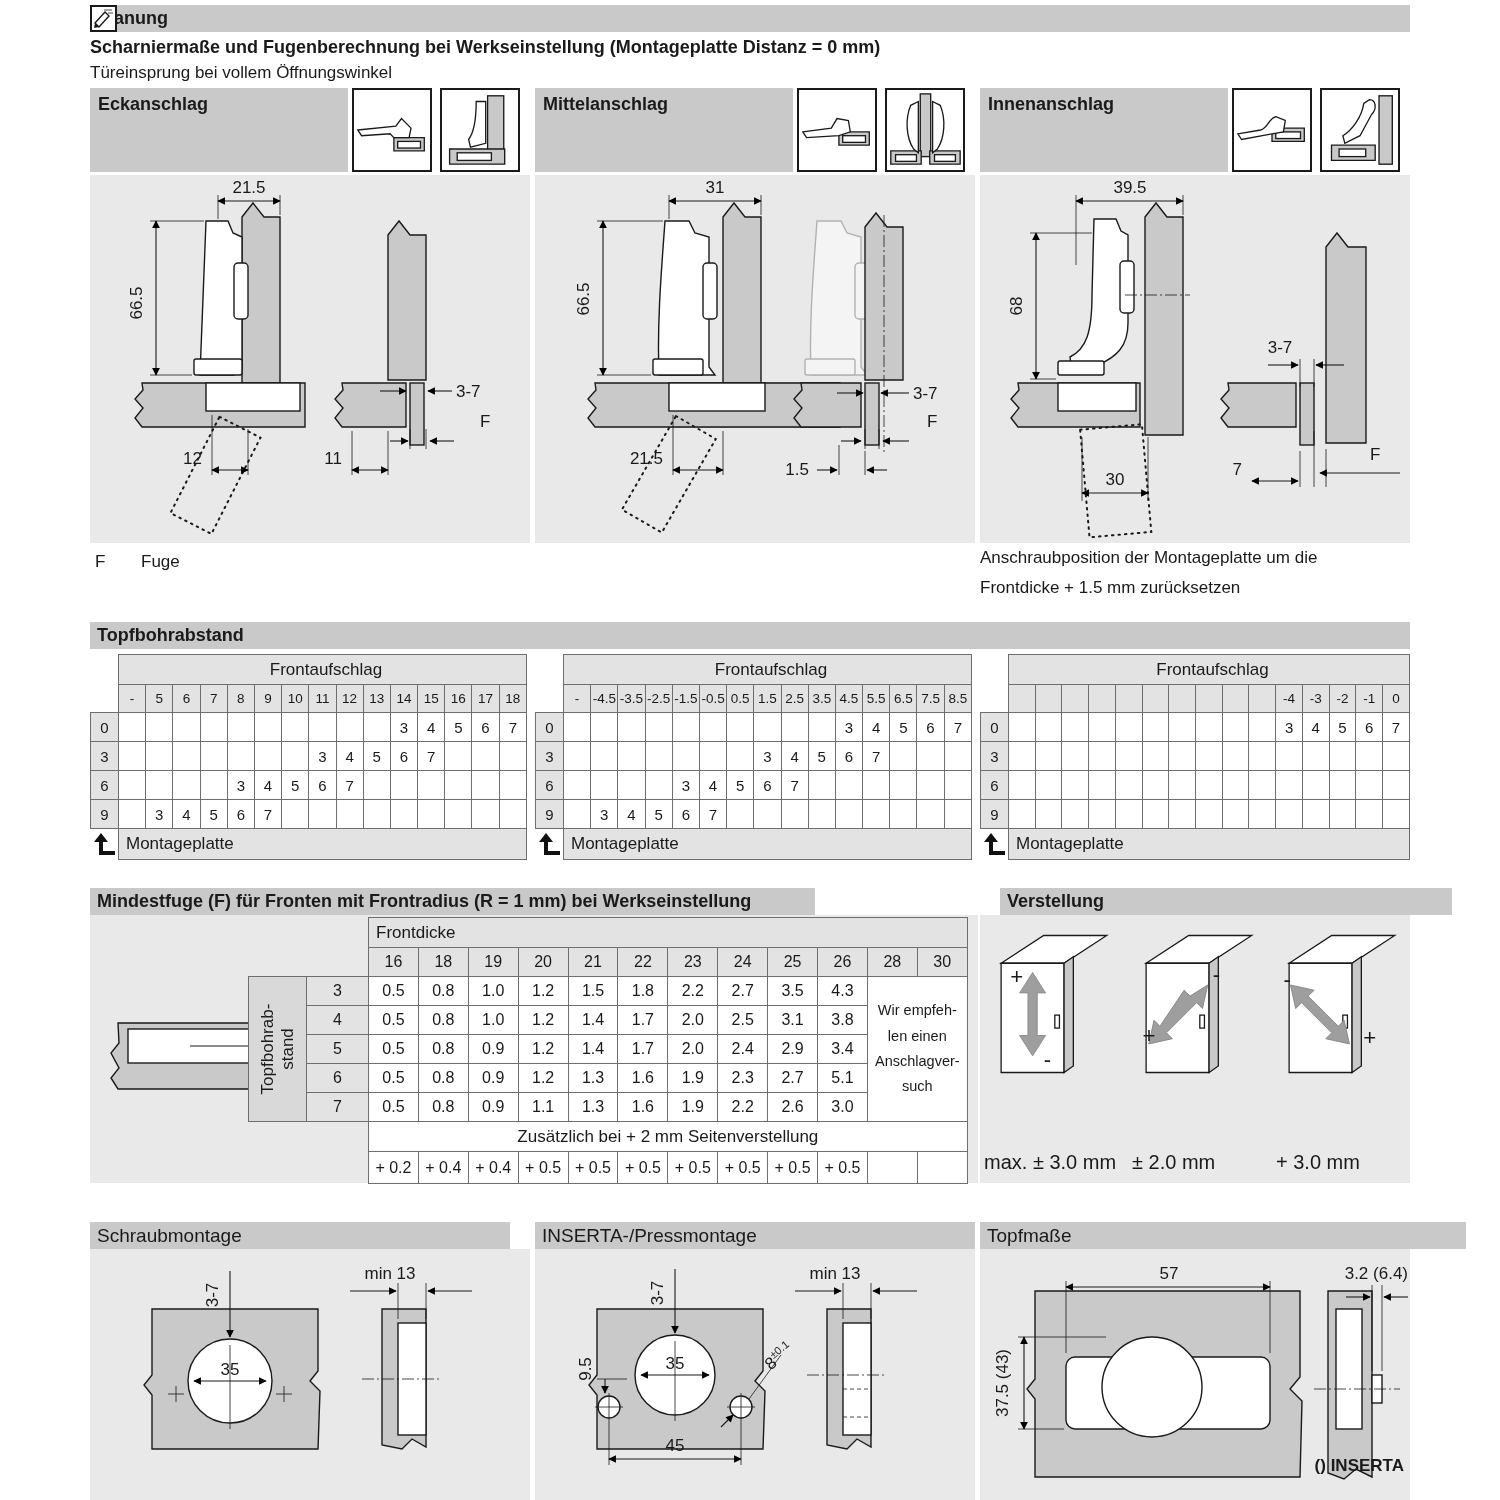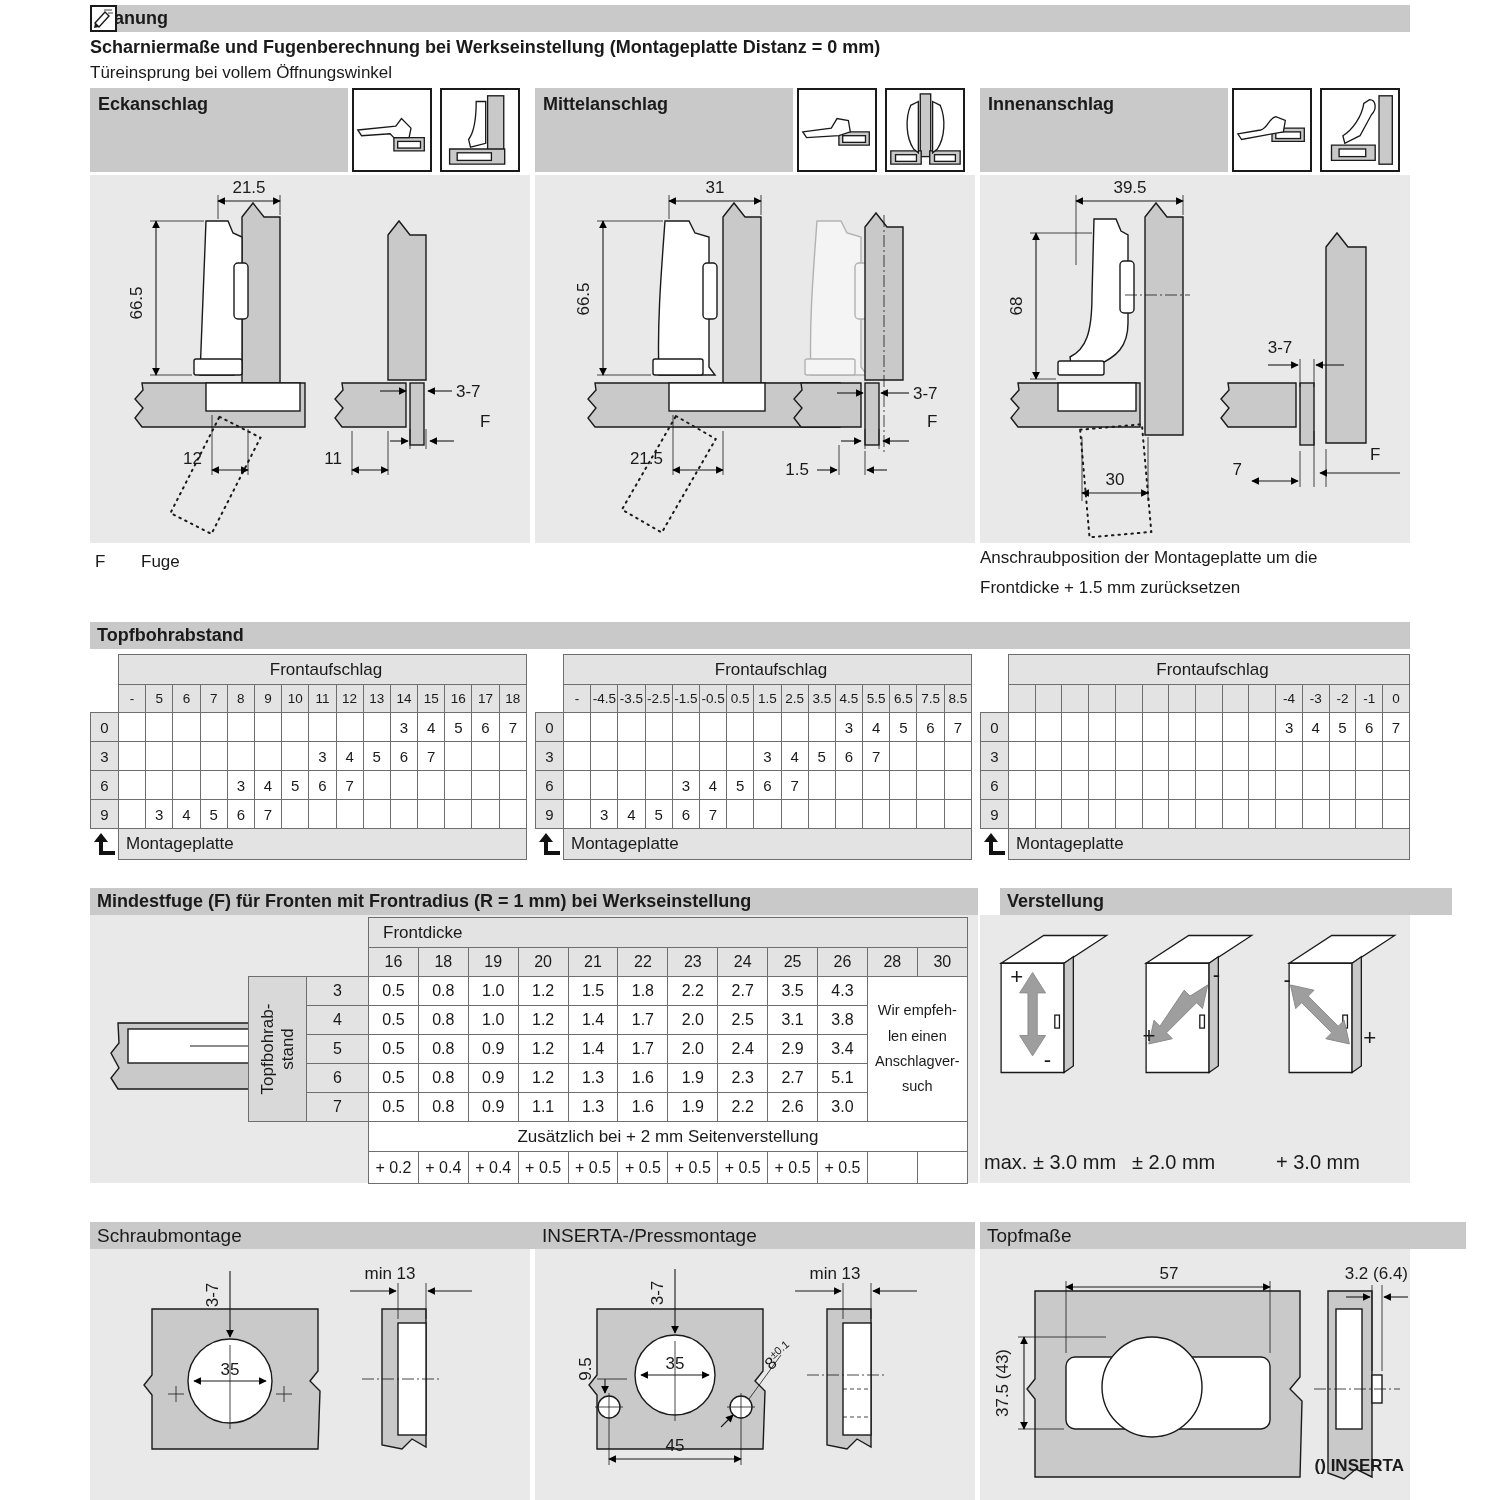--- a/index.html
+++ b/index.html
@@ -22,21 +22,21 @@
   table.fa td.ghost{border:none;background:transparent}
   table.fa td.hdr{background:#e3e3e3;text-align:center;font-size:17px;padding-left:7px;height:29px}
   table.fa td.ch{background:#e3e3e3;height:27px;font-size:13.5px}
   table.fa td.rl{background:#e3e3e3}
   table.fa tr.data td{height:28px}
   table.fa td.ftr{background:#e3e3e3;text-align:left;font-size:17px;padding-left:7px;height:30px}
   table.fa td.arr{vertical-align:bottom}
   table.mf{border-collapse:collapse;table-layout:fixed}
   table.mf td{border:1px solid #6e6e6e;text-align:center;font-size:16px;padding:0;background:#fff}
   table.mf td.ghost{border:none;background:transparent}
-  table.mf td.hdr{background:#e3e3e3;text-align:left;font-size:17px;padding-left:14px;height:29px}
+  table.mf td.hdr{background:#e3e3e3;text-align:left;font-size:17px;padding-left:7px;height:29px}
   table.mf td.ch2{background:#e3e3e3;height:28px;font-size:16px}
   table.mf tr.data td{height:28px}
   table.mf td.rl2{background:#e3e3e3}
   table.mf td.vl{background:#d9d9d9;position:relative}
   table.mf td.vl .vlt{position:absolute;left:50%;top:50%;width:150px;
       transform:translate(-50%,-50%) rotate(-90deg);font-size:17px;line-height:1.15;text-align:center}
   table.mf td.rec{font-size:14.5px;line-height:1.75;background:#fff}
   table.mf td.xl{font-size:17px;height:29px}
   table.mf td.xv{font-size:16px;height:31px}
   
@@ -654,21 +654,21 @@
                 <path d="M8,22 V8" stroke="#111" stroke-width="4" fill="none"></path>
                 <path d="M8,0 L15,9 H1 Z" fill="#111"></path>
                 <path d="M6,20 H22" stroke="#111" stroke-width="4"></path>
               </svg></td>
             <td class="ftr" colspan="15">Montageplatte</td>
           </tr>
         </tbody>
       </table>
     </div>
 
-  <div class="band" style="left:90px;top:888px;width:888px;height:27px">Mindestfuge (F) für Fronten mit Frontradius (R = 1 mm) bei Werkseinstellung</div>
+  <div class="band" style="left:90px;top:888px;width:725px;height:27px">Mindestfuge (F) für Fronten mit Frontradius (R = 1 mm) bei Werkseinstellung</div>
   <div class="panel" style="left:90px;top:915px;width:888px;height:268px">
     <svg class="abs" style="left:8px;top:78px" width="230" height="110" viewBox="0 0 230 110">
       <defs>
           <marker id="ah-mfi" viewBox="0 0 10 10" refX="9" refY="5" markerWidth="9" markerHeight="7" orient="auto-start-reverse">
             <path d="M0,0L10,5L0,10z"></path>
           </marker>
         </defs>
       <path class="g" d="M20,30 H186 V96 H20 L13,85 L21,75 L13,60 L21,50 Z"></path>
       <rect class="w" x="30" y="36" width="128" height="34"></rect>
       <line class="thin" x1="162" y1="28" x2="162" y2="80"></line>
@@ -846,21 +846,21 @@
     </div>
     <div class="caption" style="left:152px;top:172px">
       <div>± 2.0 mm</div>
     </div>
     <div class="caption" style="left:296px;top:172px">
       <div>+ 3.0 mm</div>
       <div style="padding-left:16px">- 2.0 mm</div>
     </div>
   </div>
 
-  <div class="band band-lg" style="left:90px;top:1222px;width:456px;height:27px">Schraubmontage</div>
+  <div class="band band-lg" style="left:90px;top:1222px;width:420px;height:27px">Schraubmontage</div>
   <div class="band band-lg" style="left:535px;top:1222px;width:440px;height:27px">INSERTA-/Pressmontage</div>
   <div class="band band-lg" style="left:980px;top:1222px;width:486px;height:27px">Topfmaße</div>
 
   <div class="panel" style="left:90px;top:1249px;width:440px;height:251px">
     <svg width="440" height="251" viewBox="0 0 440 251">
       <defs>
           <marker id="ah-scr" viewBox="0 0 10 10" refX="9" refY="5" markerWidth="9" markerHeight="7" orient="auto-start-reverse">
             <path d="M0,0L10,5L0,10z"></path>
           </marker>
         </defs>

